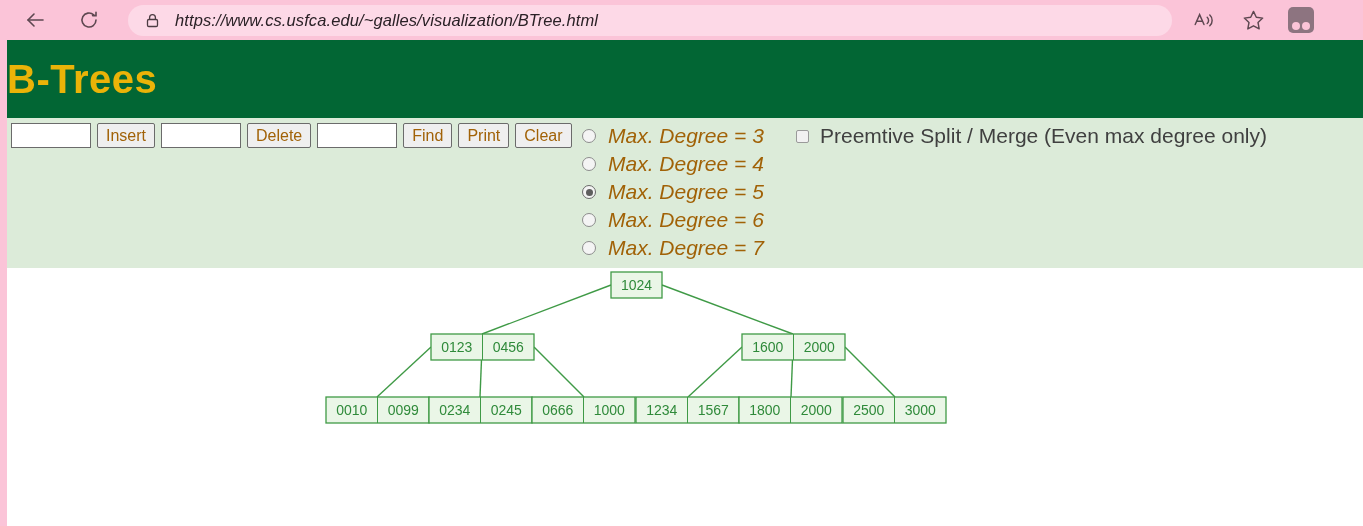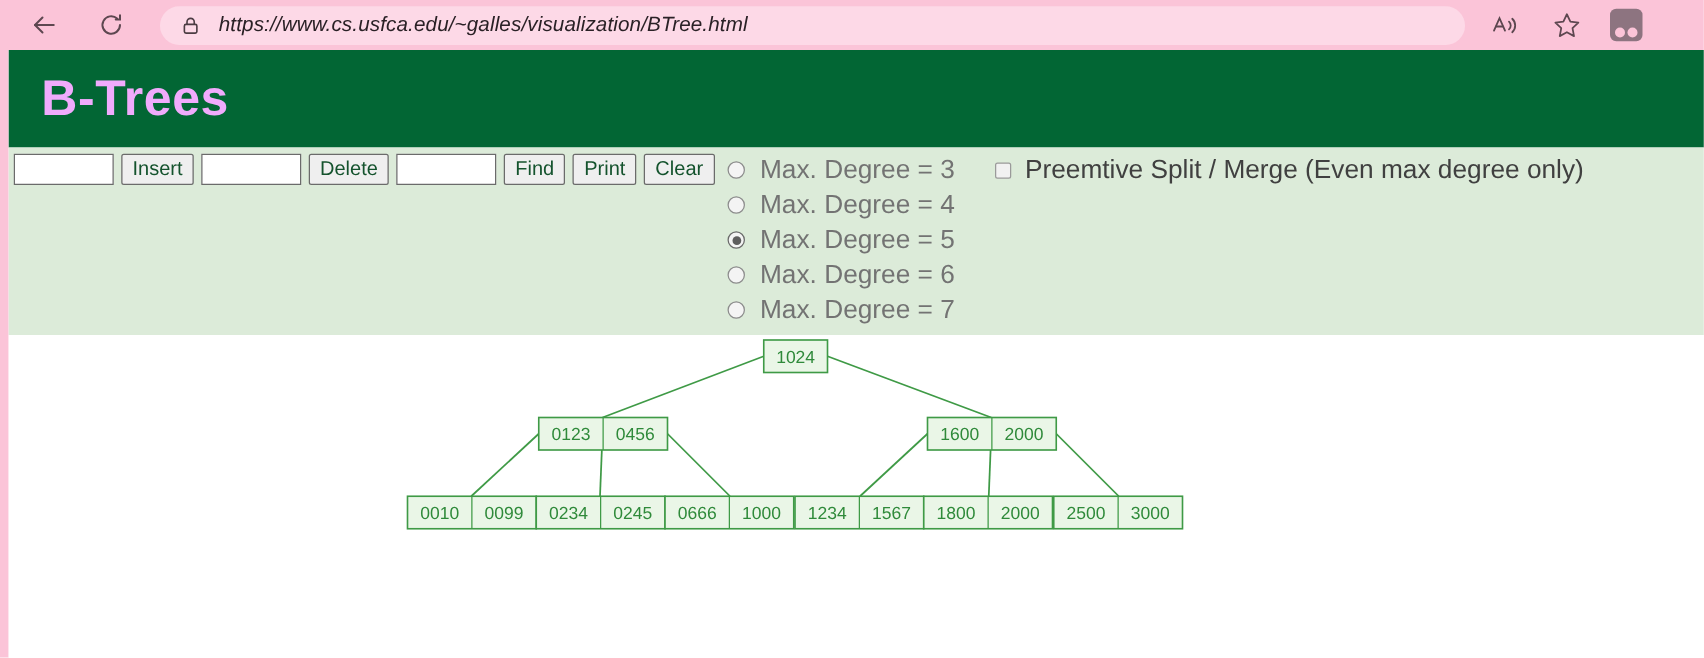--- a/index.html
+++ b/index.html
@@ -67,22 +67,21 @@
     width: 1356px; height: 486px;
     background: #ffffff;
   }
 
   #banner {
     height: 78px;
     background: #026634;
     display: flex; align-items: center;
   }
   #page-title {
-    margin-left: 26px;
-    color: #f0abfc;
+    color: #eab308;
     font-size: 40px;
     font-weight: bold;
     letter-spacing: 0.5px;
   }
 
   #control-panel {
     background: #dcebd9;
     height: 150px;
     position: relative;
   }
@@ -100,21 +99,21 @@
     font-size: 14px;
     padding: 0 3px;
   }
   .cmd-button {
     height: 25px;
     background: #efefef;
     border: 1px solid #6b6b6b;
     border-radius: 2px;
     font-family: "Liberation Sans", sans-serif;
     font-size: 16px;
-    color: #14532d;
+    color: #a16207;
     padding: 0 8px;
     line-height: 1;
     cursor: pointer;
   }
 
   #degree-options {
     position: absolute; left: 575px; top: 4px;
   }
   .radio-row {
     display: flex; align-items: center;
@@ -129,22 +128,23 @@
     flex: 0 0 auto;
   }
   .radio-row.selected .radio-mark { border-color: #6a6a6a; }
   .radio-row.selected .radio-mark::after {
     content: ""; width: 7px; height: 7px;
     border-radius: 50%; background: #5e5e5e;
   }
   .radio-label {
     margin-left: 12px;
     font-size: 21px;
-    color: #737373;
+    color: #a16207;
     white-space: nowrap;
+    font-style: italic;
   }
 
   #preemptive-option {
     position: absolute; left: 789px; top: 5px;
     display: flex; align-items: center; height: 26px;
   }
   .check-mark {
     width: 13px; height: 13px;
     border: 1px solid #9a9a9a;
     background: #f1f1f1;

